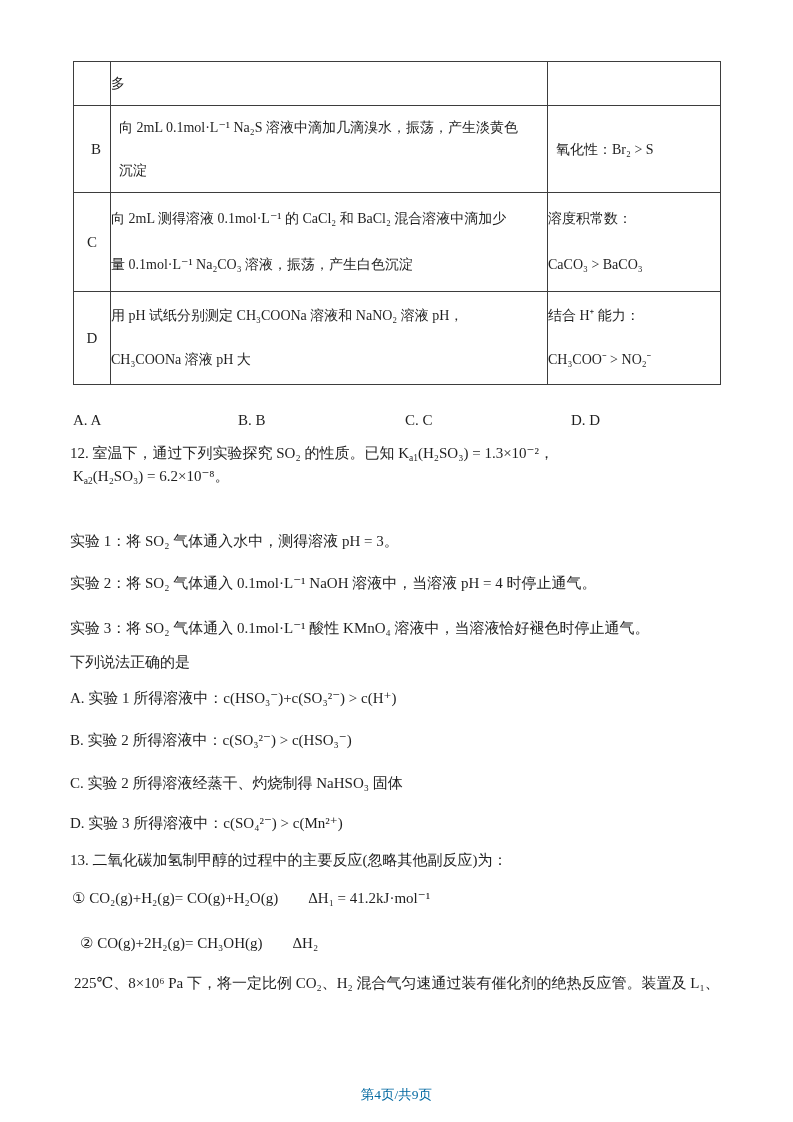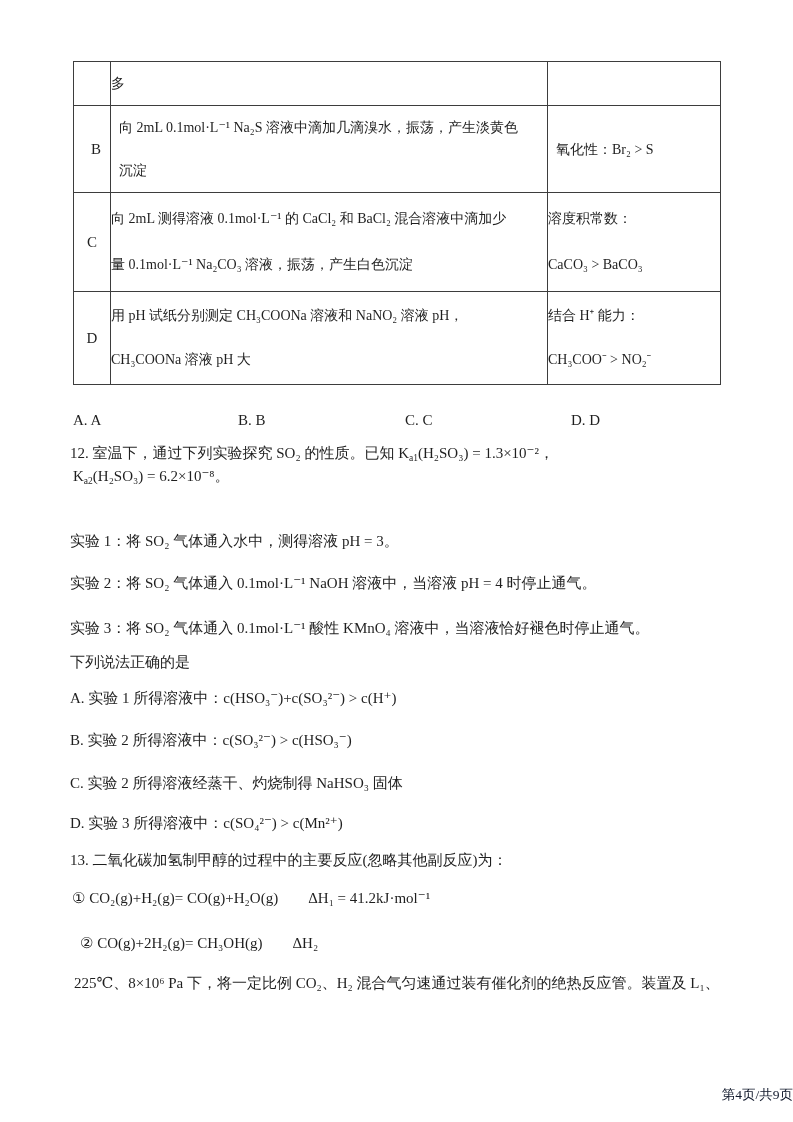--- a/index.html
+++ b/index.html
@@ -40,21 +40,21 @@
     font-size:15px;line-height:25px;
     white-space:nowrap;
   }
   .answers{position:absolute;top:412px;left:0;width:100%;height:24px;font-size:15px;text-align:right;}
   .answers span{position:absolute;}
   .ans-a{left:73px;} .ans-b{left:238px;} .ans-c{left:405px;} .ans-d{left:571px;}
   .fsub{font-size:9.5px;vertical-align:-3px;text-align:center;}
   .dh-gap{margin-left:30px;}
   .footer{
     position:absolute;top:1086px;left:0;width:100%;
-    text-align:right;font-size:13.5px;color:#0f172a;
+    text-align:center;font-size:13.5px;color:#0369a1;
   }
 </style>
 </head>
 <body>
 
 <div class="page">
 
   <table class="exam-table">
     <tbody>
       <tr class="r0">

